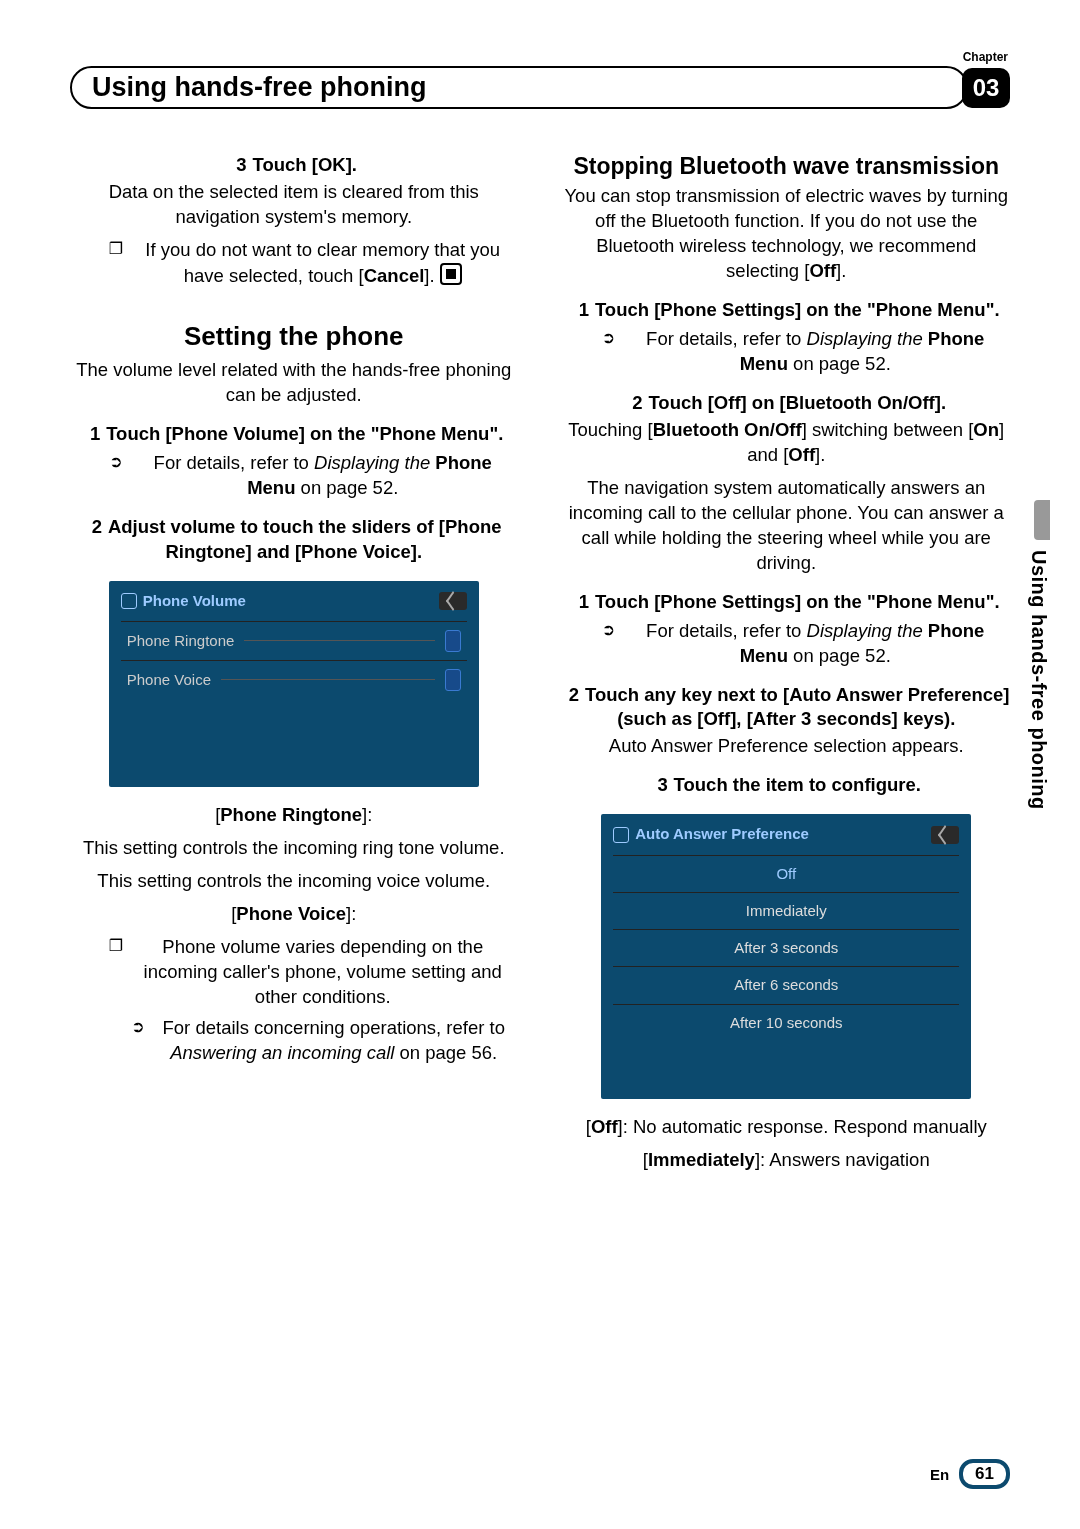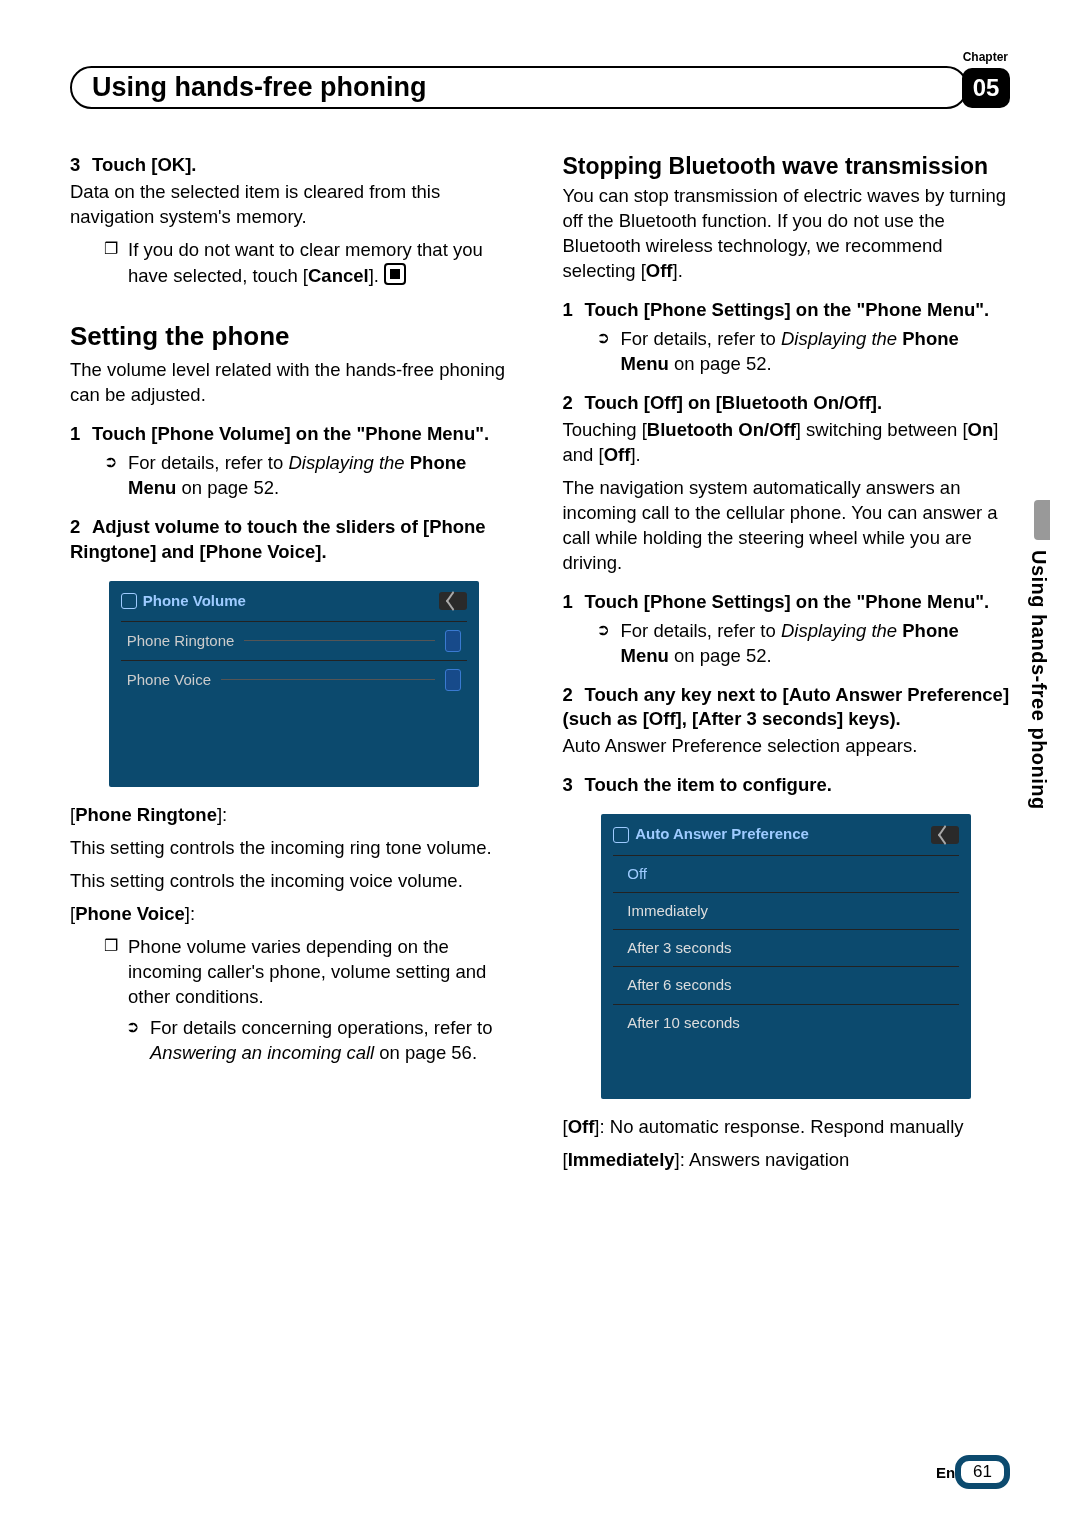--- a/index.html
+++ b/index.html
@@ -50,20 +50,21 @@
     display: flex;
     align-items: center;
     justify-content: center;
     font-size: 24px;
     font-weight: 900;
     margin-left: -6px;
   }
   .columns {
     display: flex;
     gap: 45px;
+    text-align: center;
   }
   .col {
     flex: 1;
     font-size: 18.5px;
     line-height: 1.35;
   }
   .h1 {
     font-size: 26px;
     font-weight: 900;
     margin: 30px 0 4px 0;
@@ -180,40 +181,41 @@
     background: #999;
     border-radius: 4px 0 0 4px;
   }
 
   .footer {
     position: absolute;
     bottom: 40px;
     right: 70px;
     display: flex;
     align-items: center;
+    gap: 10px;
     font-size: 15px;
   }
   .page-num {
-    border: 6px solid #0c4a6e;
+    border: 4px solid #0c4a6e;
     border-radius: 14px;
     padding: 1px 12px;
-    font-weight: normal;
+    font-weight: bold;
     font-size: 17px;
   }
 </style>
 </head>
 <body>
 
 <div class="page">
 
   <div class="header-area">
     <div class="chapter-label">Chapter</div>
     <div class="title-row">
       <div class="title-pill">Using hands-free phoning</div>
-      <div class="chapter-num">05</div>
+      <div class="chapter-num">03</div>
     </div>
   </div>
 
   <div class="side-tab-mark"></div>
   <div class="side-tab">Using hands-free phoning</div>
 
   <div class="columns">
 
     <div class="col">
       <div class="step">

